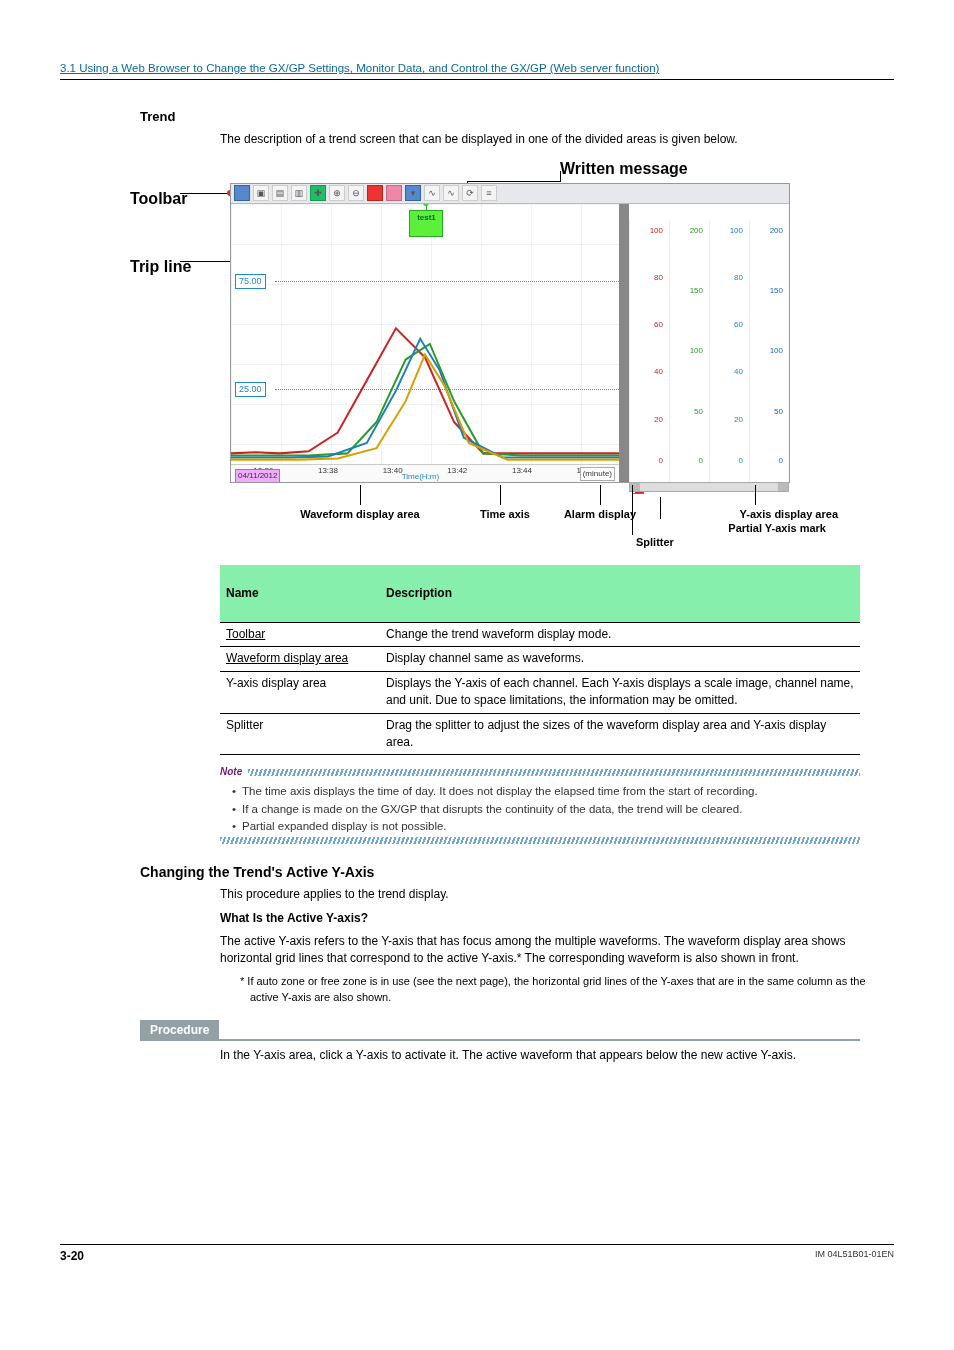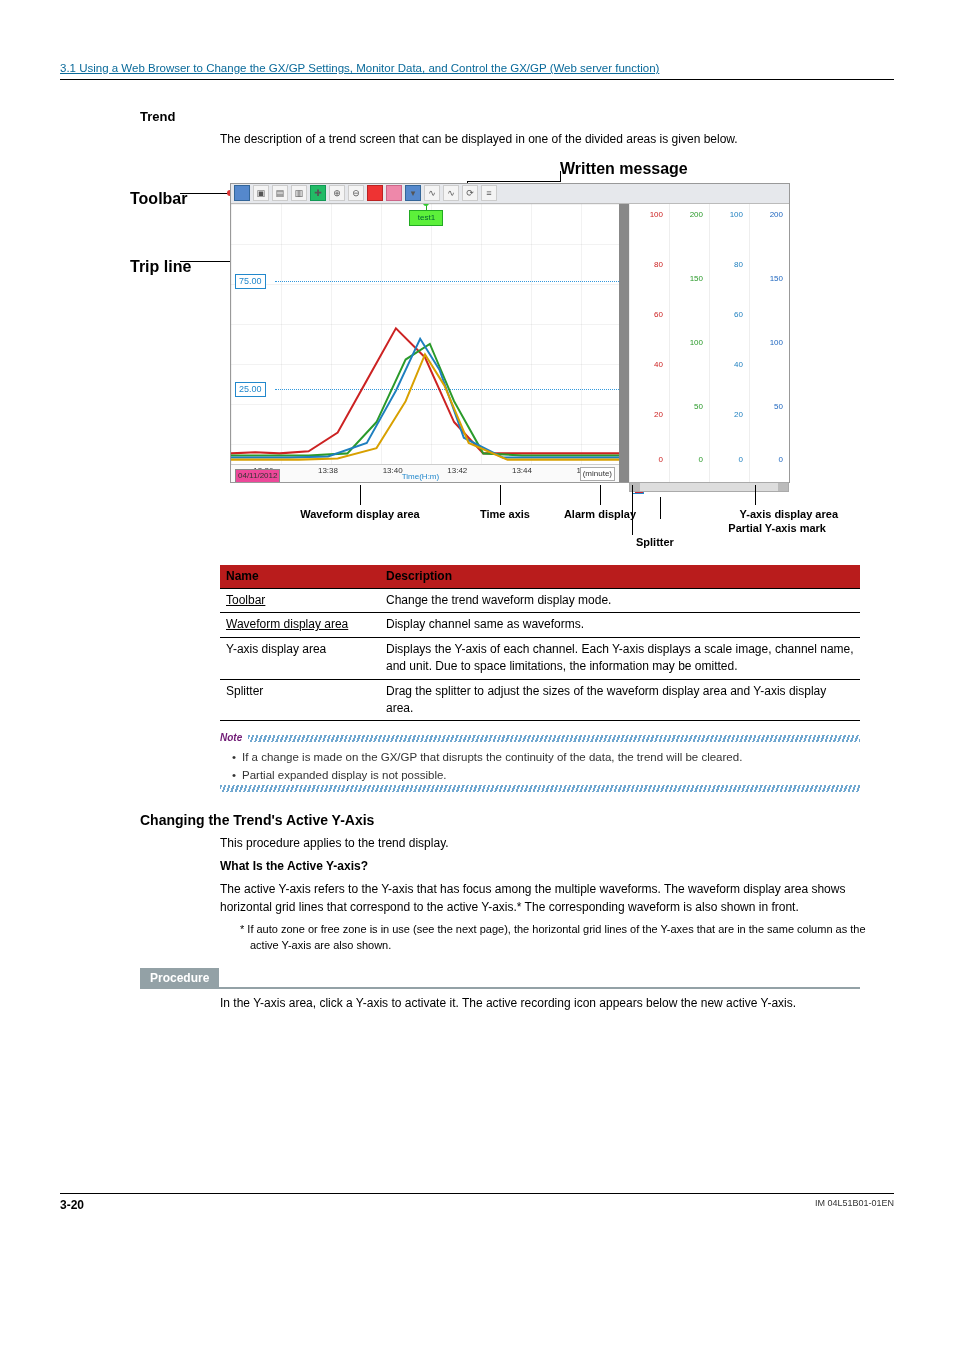--- a/index.html
+++ b/index.html
@@ -80,22 +80,22 @@
   .wave-area {
     flex: 1;
     position: relative;
     background: linear-gradient(to right, rgba(0,0,0,0.05) 1px, transparent 1px) 0 0/50px 100%,
                 linear-gradient(to bottom, rgba(0,0,0,0.05) 1px, transparent 1px) 0 0/100% 40px;
     border-right: 4px solid #888;
     overflow:hidden;
   }
   .wave-area .written-msg {
     position:absolute; top:6px; left:46%; 
-    width:34px;height:16px;background:#5cf03a;border:1px solid #2a2;
-    font-size:8px;text-align:center;line-height:14px;color:#063;
+    width:34px;height:27px;background:#5cf03a;border:1px solid #2a2;
+    font-size:8px;text-align:center;line-height:14px;color:#063;font-weight:bold;
   }
   .wave-area .written-msg::before{
     content:"";position:absolute;left:50%;top:-8px;width:1px;height:8px;background:#2a2;
   }
   .wave-area .written-msg::after{
     content:"";position:absolute;left:50%;top:-11px;width:6px;height:6px;margin-left:-3px;border-radius:50%;background:#3c3;
   }
   .trip-label {
     position:absolute;left:4px;top:70px;
     background:#fff;border:1px solid #28c;color:#28c;
@@ -104,26 +104,27 @@
   .trip-line-draw {
     position:absolute;left:44px;top:77px;right:0;border-top:1px dotted #3399dd;
   }
   .wave {
     position:absolute;left:0;bottom:18px;right:0;height:60%;
   }
   .wave svg{width:100%;height:100%;}
   .xticks{position:absolute;left:0;right:0;bottom:0;height:18px;display:flex;justify-content:space-around;font-size:8px;color:#333;border-top:1px solid #ccc;background:#fafafa;}
   .xticks .xunit{position:absolute;right:4px;bottom:1px;font-size:8px;border:1px solid #aaa;padding:0 2px;background:#fff;color:#333;}
   .xticks .xlabel{position:absolute;left:44%;bottom:-1px;font-size:8px;color:#28c;}
-  .xticks .datebox{position:absolute;left:4px;bottom:-1px;border:1px solid #888;font-size:8px;padding:0 2px;background:#ec4899;}
+  .xticks .datebox{position:absolute;left:4px;bottom:-1px;border:1px solid #888;font-size:8px;padding:0 2px;background:#f0abfc;}
 
   .splitter-bar { width:6px;background:#888;cursor:col-resize; }
   .yaxis-area {
     width:160px;background:#fff;position:relative;
     display:flex;
+    margin-top:16px;
   }
   .ycol{flex:1;position:relative;border-left:1px solid #eee;}
   .ytick{position:absolute;right:6px;font-size:8px;}
   .active-mark{
     position:absolute;left:2px;bottom:-12px;width:12px;height:10px;
     background:#fff;border:1px solid #28c;
   }
   .active-mark::after{content:"";position:absolute;left:2px;top:2px;width:6px;height:4px;border-bottom:2px solid #c23;border-left:2px solid #c23;}
   .scrollb-y{position:absolute;left:0;right:0;bottom:-10px;height:10px;background:#ddd;border:1px solid #aaa;}
   .scrollb-y .arrow{position:absolute;top:0;bottom:0;width:10px;background:#bbb;}
@@ -133,23 +134,23 @@
 
   
   table.desc {
     margin-left: 160px;
     width: 640px;
     border-collapse: collapse;
     font-size: 12px;
     margin-bottom: 10px;
   }
   table.desc th {
-    background: #b91c1c;
+    background: #86efac;
     text-align: left;
-    padding: 3px 6px;
+    padding: 20px 6px;
     border-bottom: 1px solid #000;
     font-weight: bold;
     margin-left: 48px;
   }
   table.desc td {
     padding: 3px 6px;
     vertical-align: top;
     border-bottom: 1px solid #000;
   }
   table.desc td.name-cell { width: 160px; text-decoration: underline; }
@@ -362,35 +363,36 @@
   </tbody>
 </table>
 
 <div class="note-box">
   <div class="note-head">
     <span class="ntitle">Note</span>
     <span class="nstripe"></span>
   </div>
   <div class="note-body">
     <ul>
+      <li>The time axis displays the time of day. It does not display the elapsed time from the start of recording.</li>
       <li>If a change is made on the GX/GP that disrupts the continuity of the data, the trend will be cleared.</li>
       <li>Partial expanded display is not possible.</li>
     </ul>
   </div>
   <div class="note-foot"></div>
 </div>
 
 <h3 class="sec">Changing the Trend's Active Y-Axis</h3>
 <div class="body-text">This procedure applies to the trend display.</div>
 <div class="body-text sub-bold">What Is the Active Y-axis?</div>
 <div class="body-text">The active Y-axis refers to the Y-axis that has focus among the multiple waveforms. The waveform display area shows horizontal grid lines that correspond to the active Y-axis.* The corresponding waveform is also shown in front.</div>
 <div class="footnote">*   If auto zone or free zone is in use (see the next page), the horizontal grid lines of the Y-axes that are in the same column as the active Y-axis are also shown.</div>
 
 <div class="proc-bar">
   <div class="plabel">Procedure</div>
   <div class="pline"></div>
 </div>
-<div class="body-text">In the Y-axis area, click a Y-axis to activate it. The active recording icon appears below the new active Y-axis.</div>
+<div class="body-text">In the Y-axis area, click a Y-axis to activate it. The active waveform that appears below the new active Y-axis.</div>
 
 <div class="footer">
   <span class="pnum">3-20</span>
   <span class="docid">IM 04L51B01-01EN</span>
 </div>
 
 </body></html>

